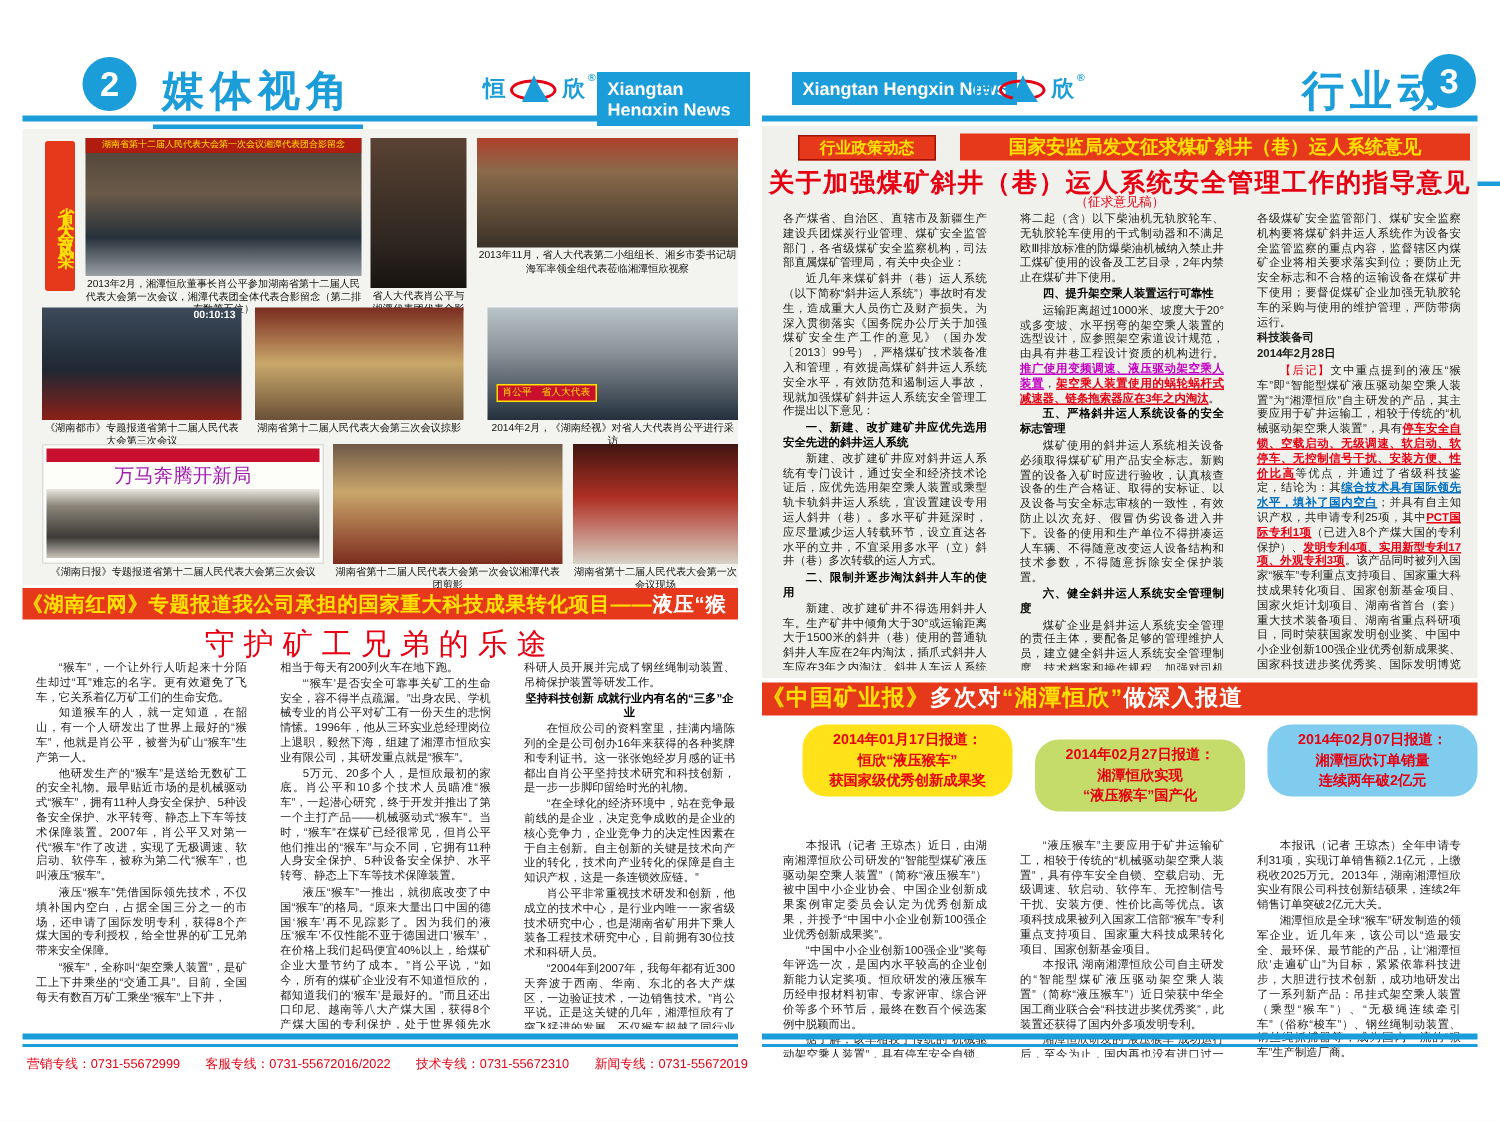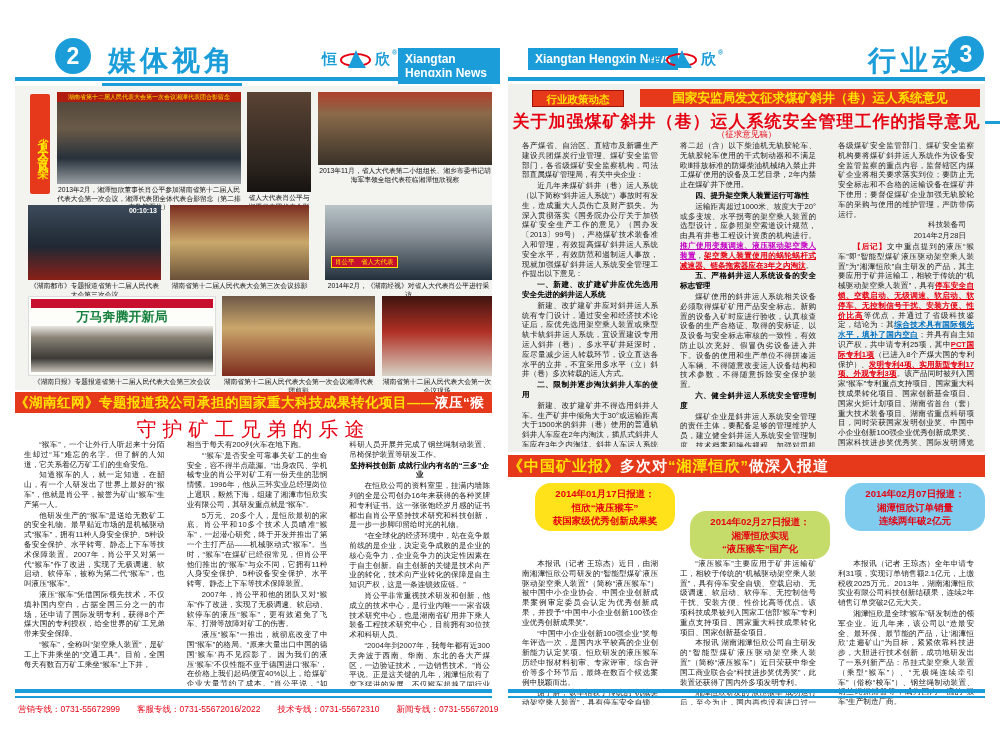--- a/index.html
+++ b/index.html
@@ -31,38 +31,38 @@
 .ph5{background:linear-gradient(180deg,#7a2c20 0%,#c9a86a 50%,#6a5138 100%)}
 .ph6{background:linear-gradient(180deg,#b8c4c8 0%,#8a9298 40%,#23303c 100%)}
 .ph8{background:linear-gradient(180deg,#6e5948 0%,#caa66b 40%,#7d2c1e 100%)}
 .ph9{background:linear-gradient(180deg,#401510 0%,#b03024 45%,#d8d2c6 100%)}
 .ph-strip{position:absolute;top:0;left:0;right:0;height:10px;background:#b01c10;color:#ffe100;font-size:6px;line-height:10px;text-align:center;white-space:nowrap;overflow:hidden}
 .ts{position:absolute;top:2px;right:4px;color:#fff;font-size:7px;font-weight:bold}
 .tag-person{position:absolute;bottom:12px;left:6px;background:#c8102e;color:#ffe100;font-size:6.5px;line-height:8px;padding:1px 3px;border:1px solid #ffe100}
 .cap{font-size:6.8px;line-height:8.5px;color:#111;text-align:center;margin-top:2px}
 .newsclip{background:#fdfdfa;border:1px solid #ddd;padding:2px}
 .news-strip{background:#c8102e;height:9px}
-.news-head{font-family:"Liberation Serif","DejaVu Serif",serif;font-size:13px;font-weight:bold;color:#15803d;text-align:center;line-height:18px}
+.news-head{font-family:"Liberation Serif","DejaVu Serif",serif;font-size:13px;font-weight:normal;color:#a21caf;text-align:center;line-height:18px}
 .news-photo{height:46px;background:linear-gradient(180deg,#e9e7e0 0%,#8a8478 25%,#3c3a36 70%,#c9c4ba 100%)}
 
 .banner{background:#e6391b;color:#ffe100;font-weight:bold;}
 .bannerL{font-size:13.5px;line-height:21px;letter-spacing:0.5px}
 .banner .wt{color:#fff}
 .article-title{color:#e60012;font-size:20px;font-weight:normal;letter-spacing:6px;text-align:center}
 .cols{display:flex;gap:22px}
 .col{flex:1;overflow:hidden;font-size:7.6px;line-height:9.8px;color:#1c1c1c;text-align:justify}
 .col p{text-indent:2em;margin-bottom:1px}
 .col p.h{font-weight:bold;color:#000}
 .col p.nohang{text-indent:0}
 .subhead{font-weight:bold;color:#000;text-indent:0 !important;text-align:center}
-.sign{text-align:right;font-weight:normal;padding-right:8px;text-indent:0 !important}
+.sign{font-weight:bold;padding-right:8px;text-indent:0 !important}
 .hl-red{color:#e60012;font-weight:bold;text-decoration:underline}
 .hl-mag{color:#c400c4;font-weight:bold;text-decoration:underline}
 .hl-blue{color:#0070c0;font-weight:bold;text-decoration:underline}
-.ps-label{color:#e60012;font-weight:bold}
+.ps-label{color:#e60012;font-weight:normal}
 
 .ptag{background:#e6391b;color:#ffe100;font-weight:bold;font-size:10.5px;text-align:center;line-height:16px;border:1px solid #a01208}
 .pbanner{background:#e6391b;color:#ffe100;font-weight:bold;font-size:12.5px;text-align:center;line-height:18px}
 .doc-title{color:#e60012;font-size:17px;font-weight:bold;text-align:center;letter-spacing:1px}
 .doc-sub{color:#e60012;font-size:8.5px;text-align:center}
 
 .bannerM{font-size:15px;line-height:22px;letter-spacing:1px}
 .badge{border-radius:16px;color:#e60012;font-weight:bold;text-align:center;font-size:9.5px;line-height:13.5px;padding-top:4px;height:48px}
 .b1{background:#ffe21a}.b2{background:#c6dc6a}.b3{background:#7fccee}
 
@@ -143,31 +143,30 @@
     <div class="cap">湖南省第十二届人民代表大会第一次会议现场</div>
   </div>
 
   <div class="abs banner bannerL" style="left:15px;top:392px;width:477px;height:21px">
     <span>《湖南红网》专题报道我公司承担的国家重大科技成果转化项目——</span><span class="wt">液压“猴车”</span>
   </div>
 
   <div class="abs article-title" style="left:15px;top:416px;width:477px">守护矿工兄弟的乐途</div>
   <div class="abs cols" style="left:24px;top:440px;width:466px;height:246px">
     <div class="col">
-      <p>“猴车”，一个让外行人听起来十分陌生却过“耳”难忘的名字。但了解的人知道，它关系着亿万矿工们的生命安危。</p>
+      <p>“猴车”，一个让外行人听起来十分陌生却过“耳”难忘的名字。更有效避免了飞车，它关系着亿万矿工们的生命安危。</p>
       <p>知道猴车的人，就一定知道，在韶山，有一个人研发出了世界上最好的“猴车”，他就是肖公平，被誉为矿山“猴车”生产第一人。</p>
       <p>他研发生产的“猴车”是送给无数矿工的安全礼物。最早贴近市场的是机械驱动式“猴车”，拥有11种人身安全保护、5种设备安全保护、水平转弯、静态上下车等技术保障装置。2007年，肖公平又对第一代“猴车”作了改进，实现了无极调速、软启动、软停车，被称为第二代“猴车”，也叫液压“猴车”。</p>
       <p>液压“猴车”凭借国际领先技术，不仅填补国内空白，占据全国三分之一的市场，还申请了国际发明专利，获得8个产煤大国的专利授权，给全世界的矿工兄弟带来安全保障。</p>
       <p>“猴车”，全称叫“架空乘人装置”，是矿工上下井乘坐的“交通工具”。目前，全国每天有数百万矿工乘坐“猴车”上下井，</p>
     </div>
     <div class="col">
       <p class="nohang">相当于每天有200列火车在地下跑。</p>
       <p>“‘猴车’是否安全可靠事关矿工的生命安全，容不得半点疏漏。”出身农民、学机械专业的肖公平对矿工有一份天生的悲悯情愫。1996年，他从三环实业总经理岗位上退职，毅然下海，组建了湘潭市恒欣实业有限公司，其研发重点就是“猴车”。</p>
       <p>5万元、20多个人，是恒欣最初的家底。肖公平和10多个技术人员瞄准“猴车”，一起潜心研究，终于开发并推出了第一个主打产品——机械驱动式“猴车”。当时，“猴车”在煤矿已经很常见，但肖公平他们推出的“猴车”与众不同，它拥有11种人身安全保护、5种设备安全保护、水平转弯、静态上下车等技术保障装置。</p>
-      <p>2007年，肖公平和他的团队又对“猴车”作了改进，实现了无极调速、软启动、软停车的液压“猴车”，更有效避免了飞车、打滑等故障对矿工的伤害。</p>
       <p>液压“猴车”一推出，就彻底改变了中国“猴车”的格局。“原来大量出口中国的德国‘猴车’再不见踪影了。因为我们的液压‘猴车’不仅性能不亚于德国进口‘猴车’，在价格上我们起码便宜40%以上，给煤矿企业大量节约了成本。”肖公平说，“如今，所有的煤矿企业没有不知道恒欣的，都知道我们的‘猴车’是最好的。”而且还出口印尼、越南等八大产煤大国，获得8个产煤大国的专利保护，处于世界领先水平。</p>
 
     </div>
     <div class="col">
       <p class="nohang">科研人员开展并完成了钢丝绳制动装置、吊椅保护装置等研发工作。</p>
       <p class="subhead">坚持科技创新 成就行业内有名的“三多”企业</p>
       <p>在恒欣公司的资料室里，挂满内墙陈列的全是公司创办16年来获得的各种奖牌和专利证书。这一张张饱经岁月感的证书都出自肖公平坚持技术研究和科技创新，是一步一步脚印留给时光的礼物。</p>
       <p>“在全球化的经济环境中，站在竞争最前线的是企业，决定竞争成败的是企业的核心竞争力，企业竞争力的决定性因素在于自主创新。自主创新的关键是技术向产业的转化，技术向产业转化的保障是自主知识产权，这是一条连锁效应链。”</p>
       <p>肖公平非常重视技术研发和创新，他成立的技术中心，是行业内唯一一家省级技术研究中心，也是湖南省矿用井下乘人装备工程技术研究中心，目前拥有30位技术和科研人员。</p>
       <p>“2004年到2007年，我每年都有近300天奔波于西南、华南、东北的各大产煤区，一边验证技术，一边销售技术。”肖公平说。正是这关键的几年，湘潭恒欣有了突飞猛进的发展。不仅猴车超越了同行业水平，而且在煤矿电气产品的研发上取得了重大成就。该公司先后与中南大学、湖南科技大学、华南科技大学等高校建立科研项目合作，先后研发了14个具有国内领先水平的煤矿防爆电气设备。</p>
@@ -238,21 +237,21 @@
 
   <div class="abs banner bannerM" style="left:8px;top:455px;width:477px;height:22px">
     <span>《中国矿业报》</span><span class="wt">多次对</span><span>“湘潭恒欣”</span><span class="wt">做深入报道</span>
   </div>
 
   <div class="abs badge b1" style="left:35px;top:483px;width:140px">
     <div>2014年01月17日报道：</div>
     <div>恒欣“液压猴车”</div>
     <div>获国家级优秀创新成果奖</div>
   </div>
-  <div class="abs badge b2" style="left:190px;top:511px;width:140px">
+  <div class="abs badge b2" style="left:190px;top:493px;width:140px">
     <div>2014年02月27日报道：</div>
     <div>湘潭恒欣实现</div>
     <div>“液压猴车”国产化</div>
   </div>
   <div class="abs badge b3" style="left:345px;top:483px;width:140px">
     <div>2014年02月07日报道：</div>
     <div>湘潭恒欣订单销量</div>
     <div>连续两年破2亿元</div>
   </div>
 

